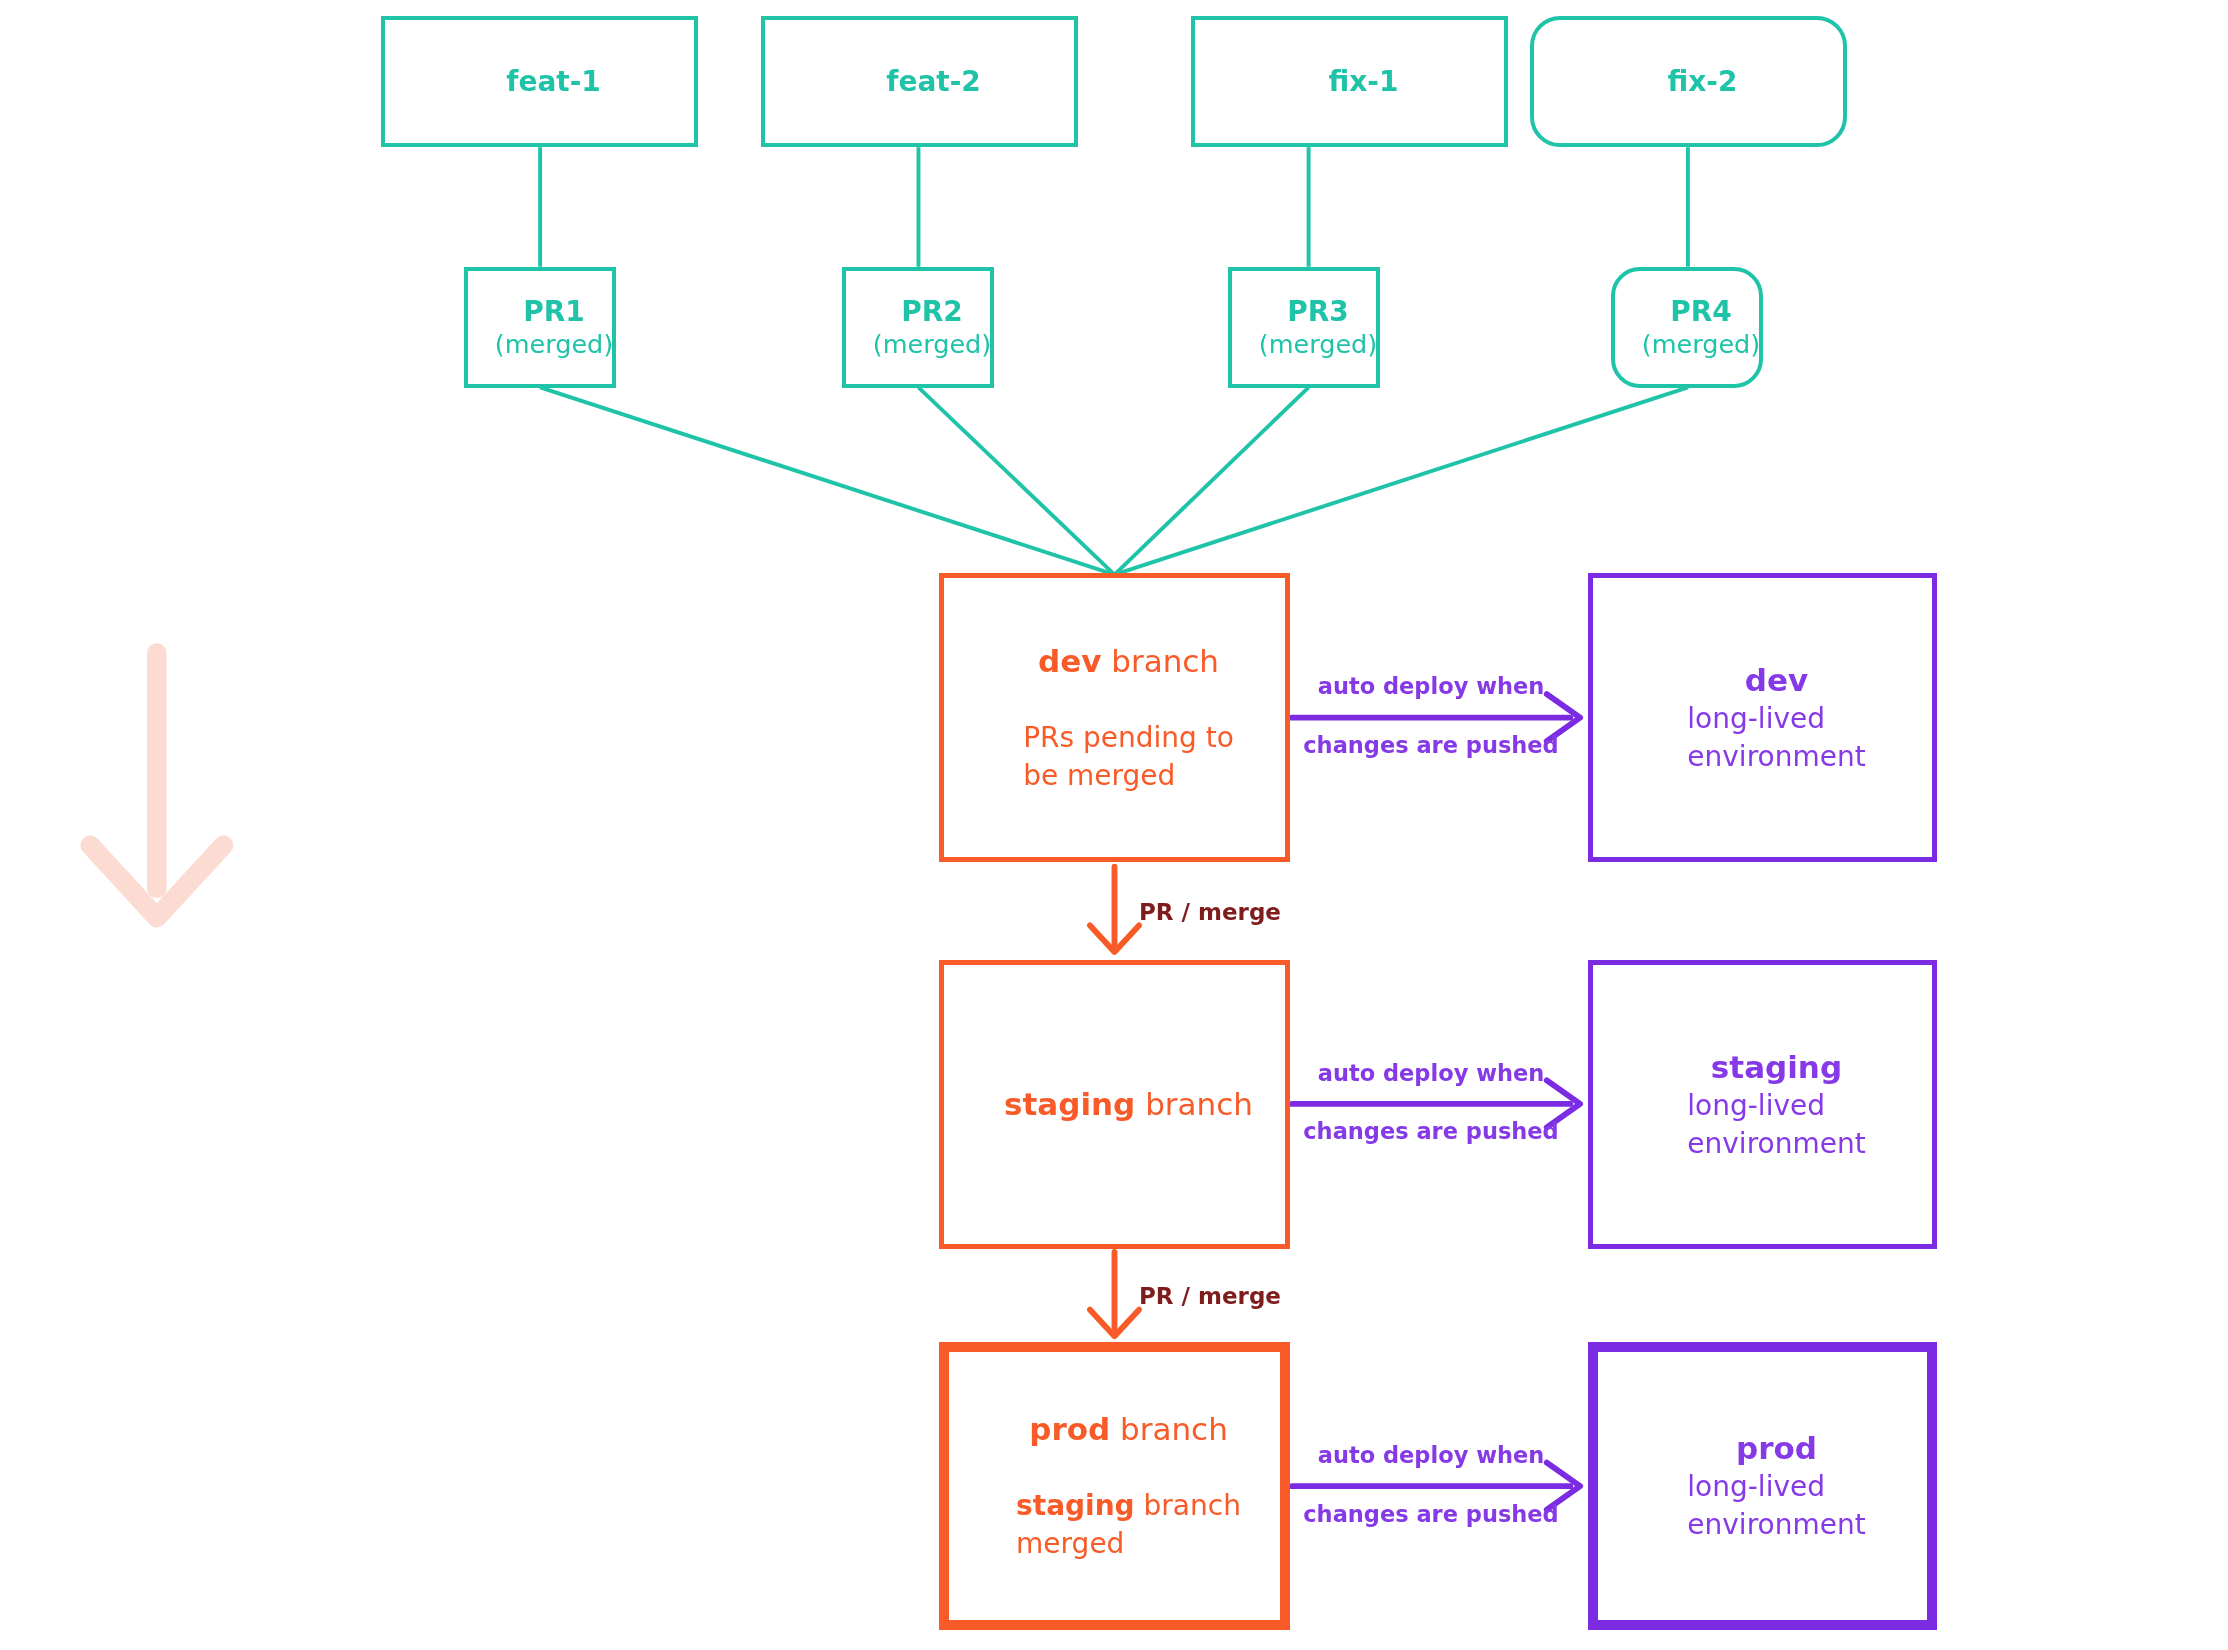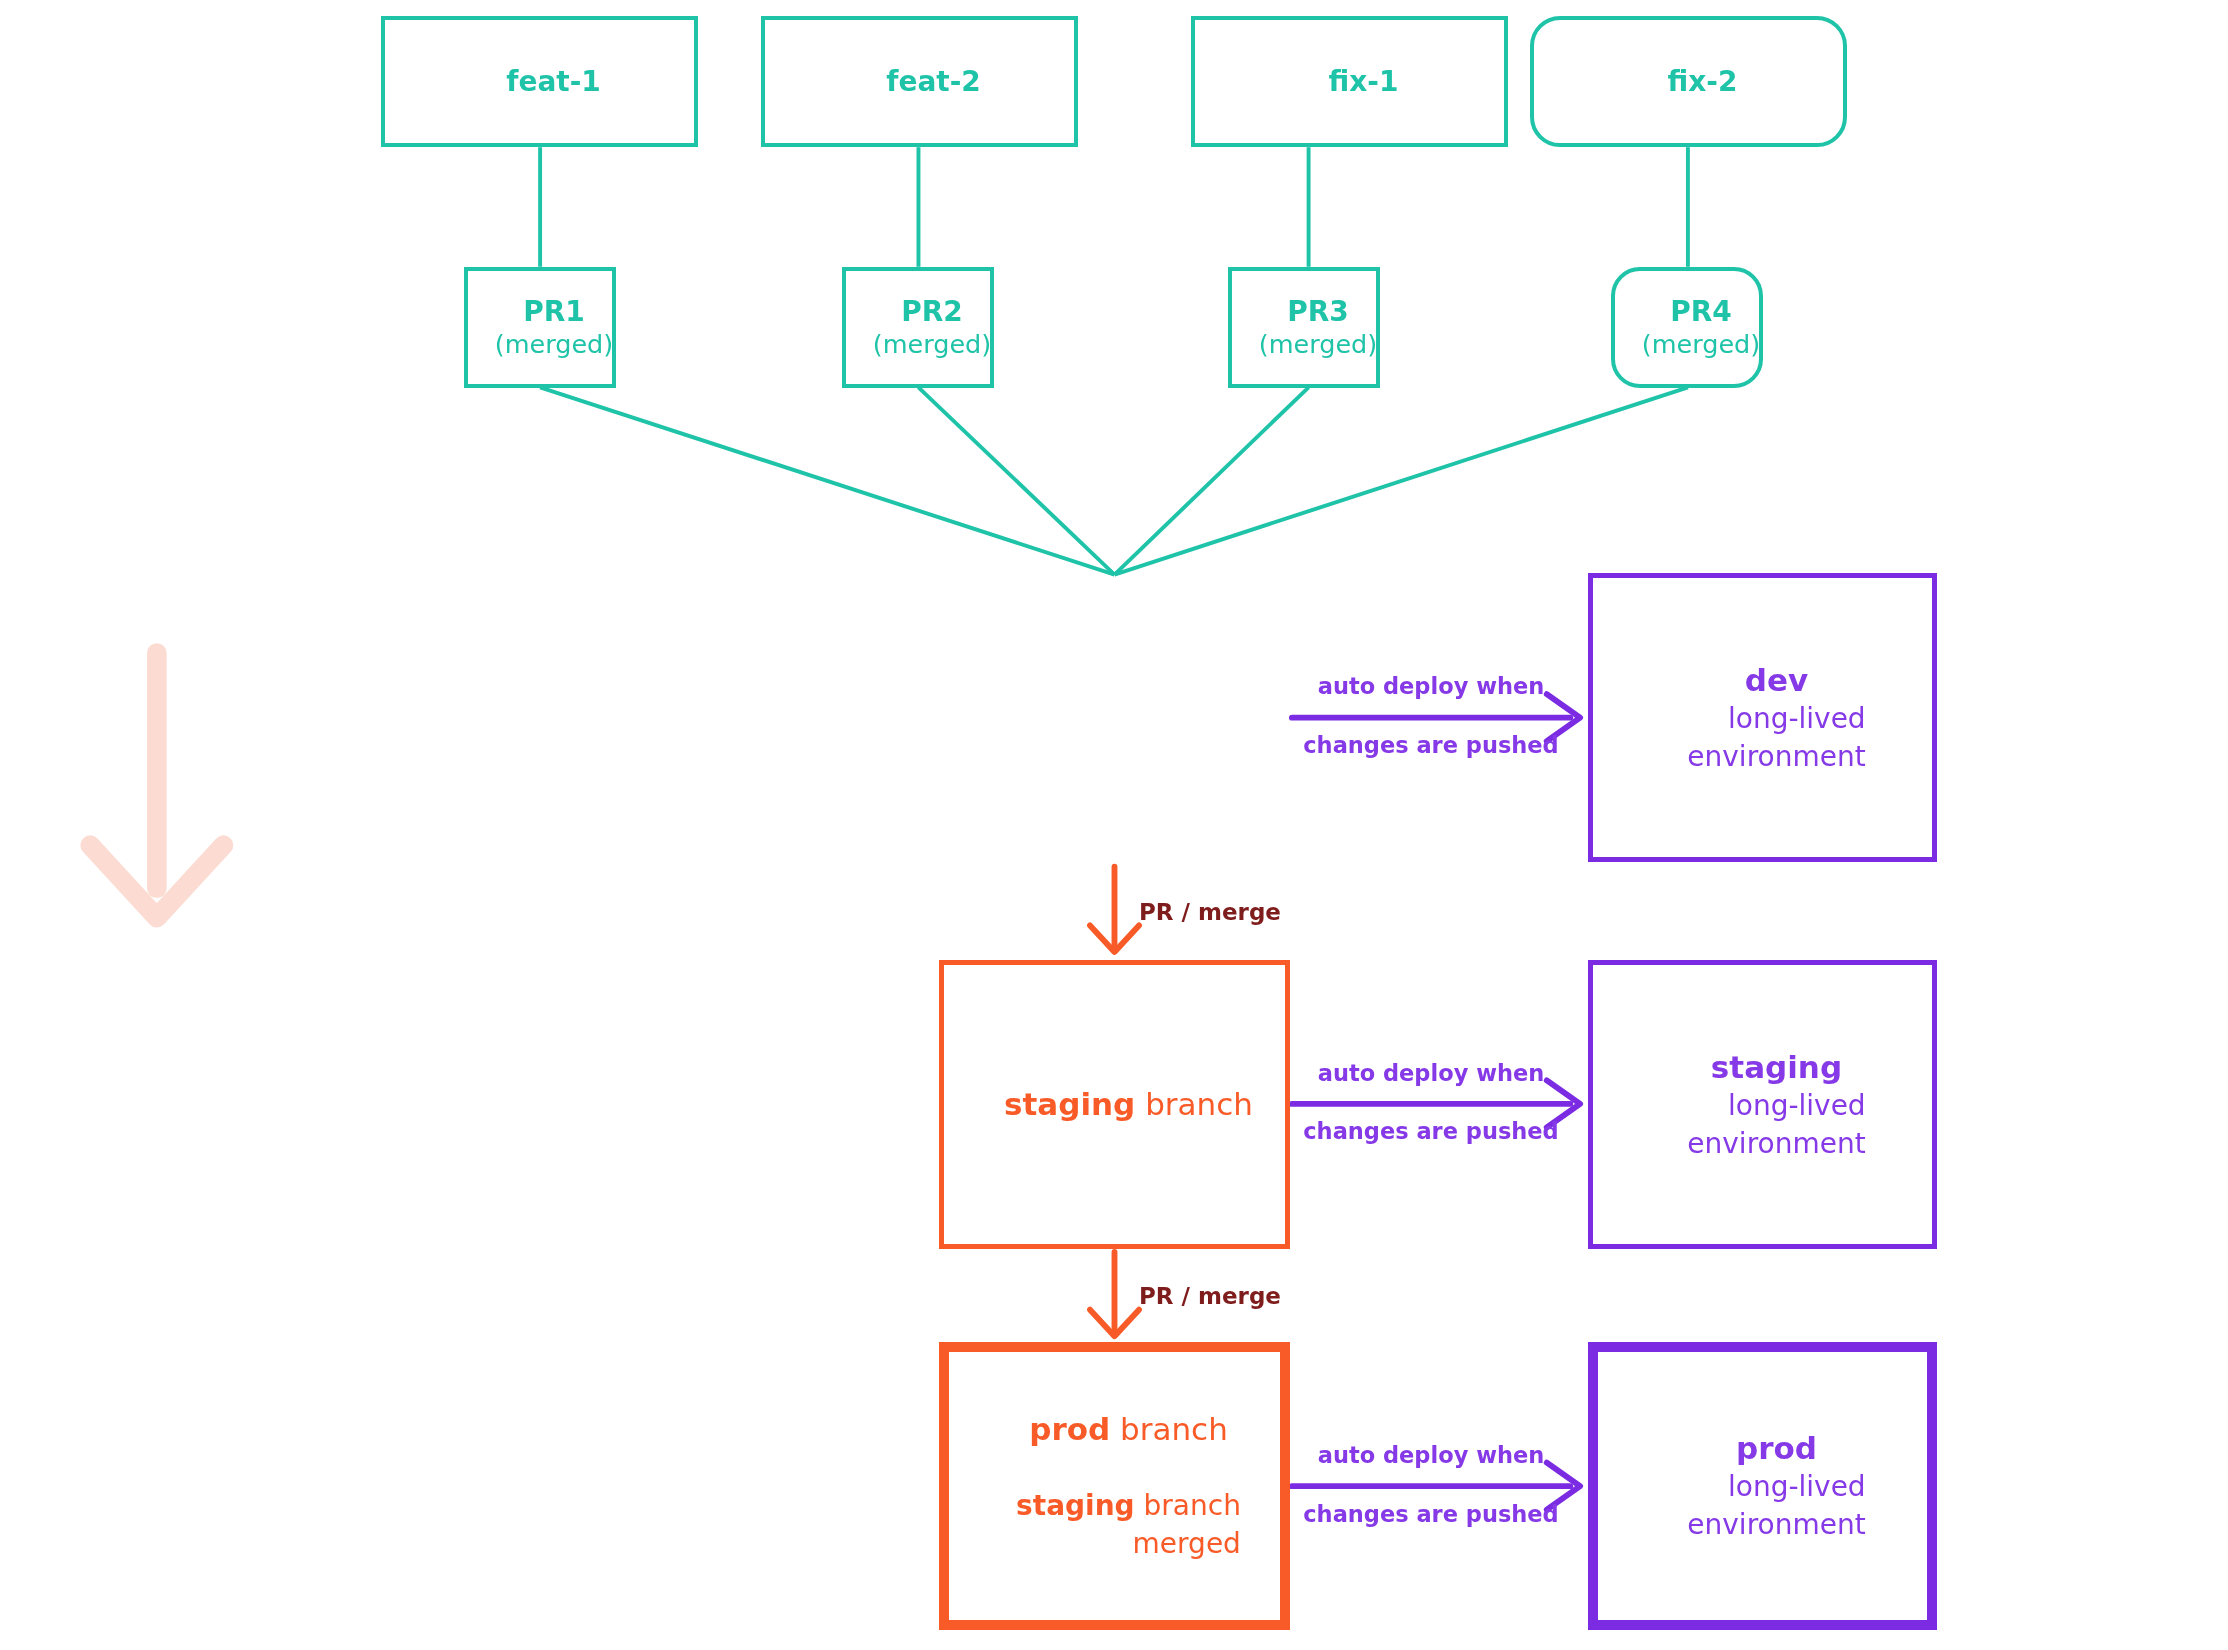--- a/index.html
+++ b/index.html
@@ -22,21 +22,21 @@
     pointer-events: none;
   }
   .box {
     position: absolute;
     box-sizing: border-box;
     background: #ffffff;
     display: flex;
     flex-direction: column;
     align-items: center;
     justify-content: center;
-    text-align: right;
+    text-align: left;
     padding-left: 28px;
   }
   
   .tbox {
     width: 317px;
     height: 131px;
     border: 4.9px solid #1ec3a8;
     color: #1ec3a8;
     font-size: 28px;
     font-weight: 700;
@@ -161,20 +161,29 @@
   </div>
   <div class="box prbox" style="left:1228px;top:267px;">
     <div class="pr-title">PR3</div>
     <div class="pr-status">(merged)</div>
   </div>
   <div class="box prbox" style="left:1611px;top:267px;border-radius:29px;">
     <div class="pr-title">PR4</div>
     <div class="pr-status">(merged)</div>
   </div>
 
+  <div class="box obox" style="top:573px;">
+    <div class="title">
+      <span class="b">dev</span><span class="r"> branch</span>
+    </div>
+    <div class="sub">
+      <span class="b"></span><span class="r">PRs pending to
+be merged</span>
+    </div>
+  </div>
   <div class="dlabel" style="top:672px;">auto deploy when</div>
   <div class="dlabel" style="top:731px;">changes are pushed</div>
   <div class="box vbox" style="top:573px;">
     <div class="title">dev</div>
     <div class="sub">long-lived
 environment</div>
   </div>
   <div class="mlabel" style="top:898px;">PR / merge</div>
 
   <div class="box obox" style="top:960px;">

